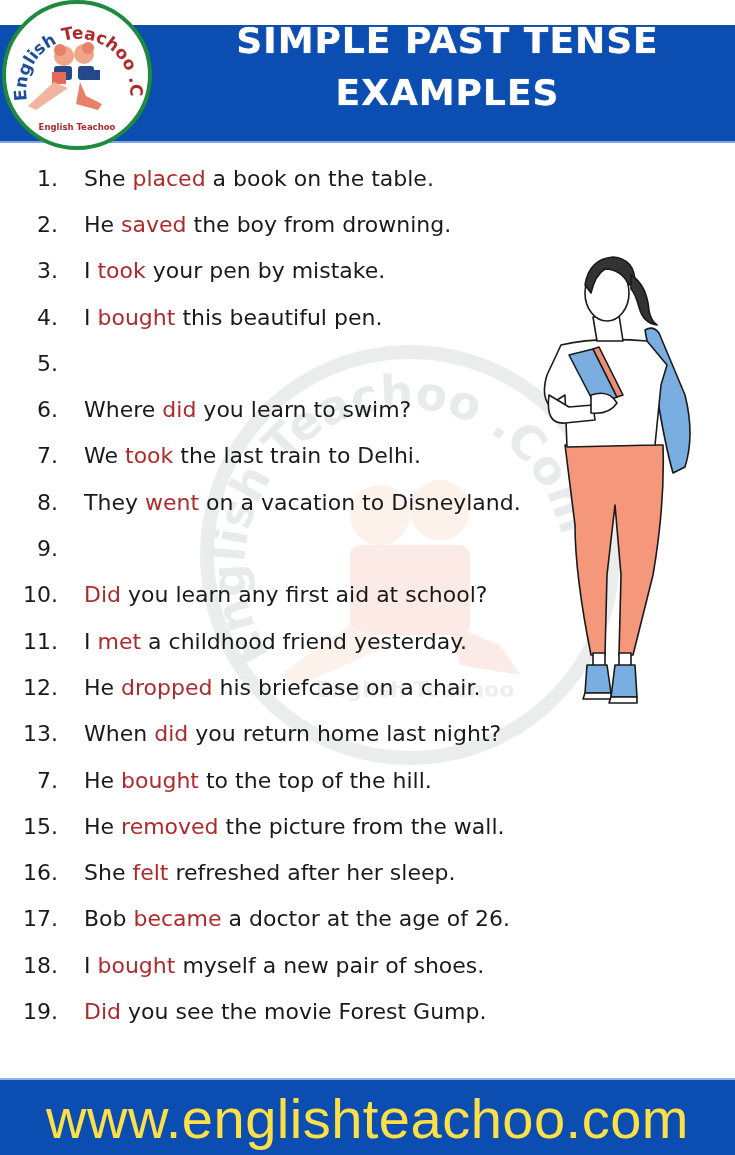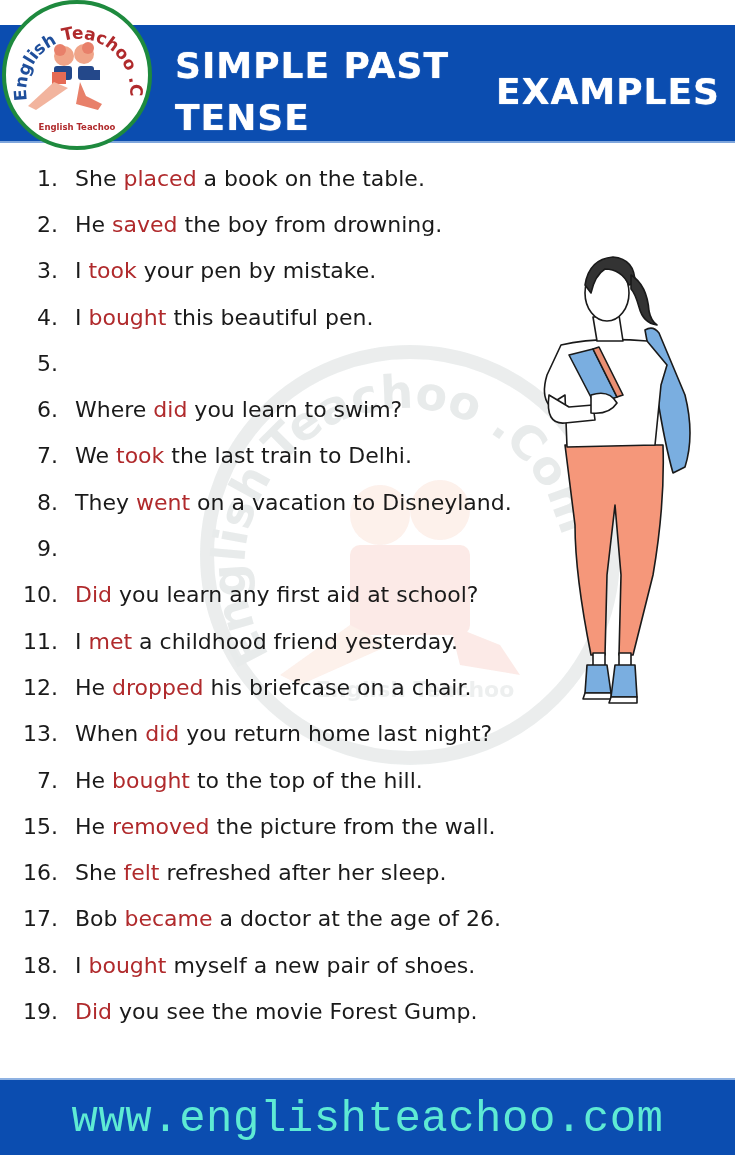--- a/index.html
+++ b/index.html
@@ -7,22 +7,22 @@
     width: 735px; height: 1155px; position: relative; overflow: hidden;
     background: #ffffff;
     font-family: "DejaVu Sans", sans-serif;
   }
   .header-band {
     position: absolute; left: 0; top: 25px; width: 735px; height: 116px;
     background: #0b4db0;
     border-bottom: 2px solid #7fa6dc;
   }
   .title {
-    position: absolute; left: 175px; top: 34px; width: 545px; height: 116px;
-    display: flex; flex-direction: row; align-items: center; justify-content: center;
+    position: absolute; left: 175px; top: 9px; width: 545px; height: 116px;
+    display: flex; flex-direction: column; align-items: center; justify-content: center;
     color: #ffffff; font-family: "DejaVu Sans", sans-serif; font-weight: bold;
     font-size: 36px; line-height: 52px; letter-spacing: 1px;
     text-shadow: 0 0 1px #dfe8f7;
   }
   .logo {
     position: absolute; left: 2px; top: 0px; width: 150px; height: 150px;
     border-radius: 50%; background: #ffffff; border: 4px solid #1e8a3e;
     box-sizing: border-box; overflow: hidden;
   }
   .logo svg { position: absolute; left: 0; top: 0; }
@@ -34,30 +34,30 @@
   .watermark svg { position: absolute; left: -14px; top: -14px; }
   .list {
     position: absolute; left: 0; top: 155px; width: 560px;
     margin: 0; padding: 0; list-style: none;
   }
   .item {
     height: 46.3px; display: flex; align-items: center;
     font-size: 22px; color: #1a1a1a; white-space: nowrap;
   }
   .num { width: 58px; text-align: right; display: inline-block; }
-  .sentence { margin-left: 17px; }
+  .sentence { margin-left: 26px; }
   .verb { color: #b02a2c; }
   .girl { position: absolute; left: 535px; top: 245px; }
   .footer-band {
     position: absolute; left: 0; top: 1078px; width: 735px; height: 77px;
     background: #0b4db0; border-top: 2px solid #8fb2e2;
     display: flex; align-items: center; justify-content: center;
   }
   .footer-url {
-    color: #5eead4; font-family: Liberation Mono, monospace; font-size: 44px;
+    color: #fde047; font-family: Liberation Sans, sans-serif; font-size: 56px;
     letter-spacing: 0.5px;
   }
 </style>
 </head>
 <body>
 
 <div class="header-band"></div>
 
 <div class="title">
   <div>SIMPLE PAST TENSE</div>

